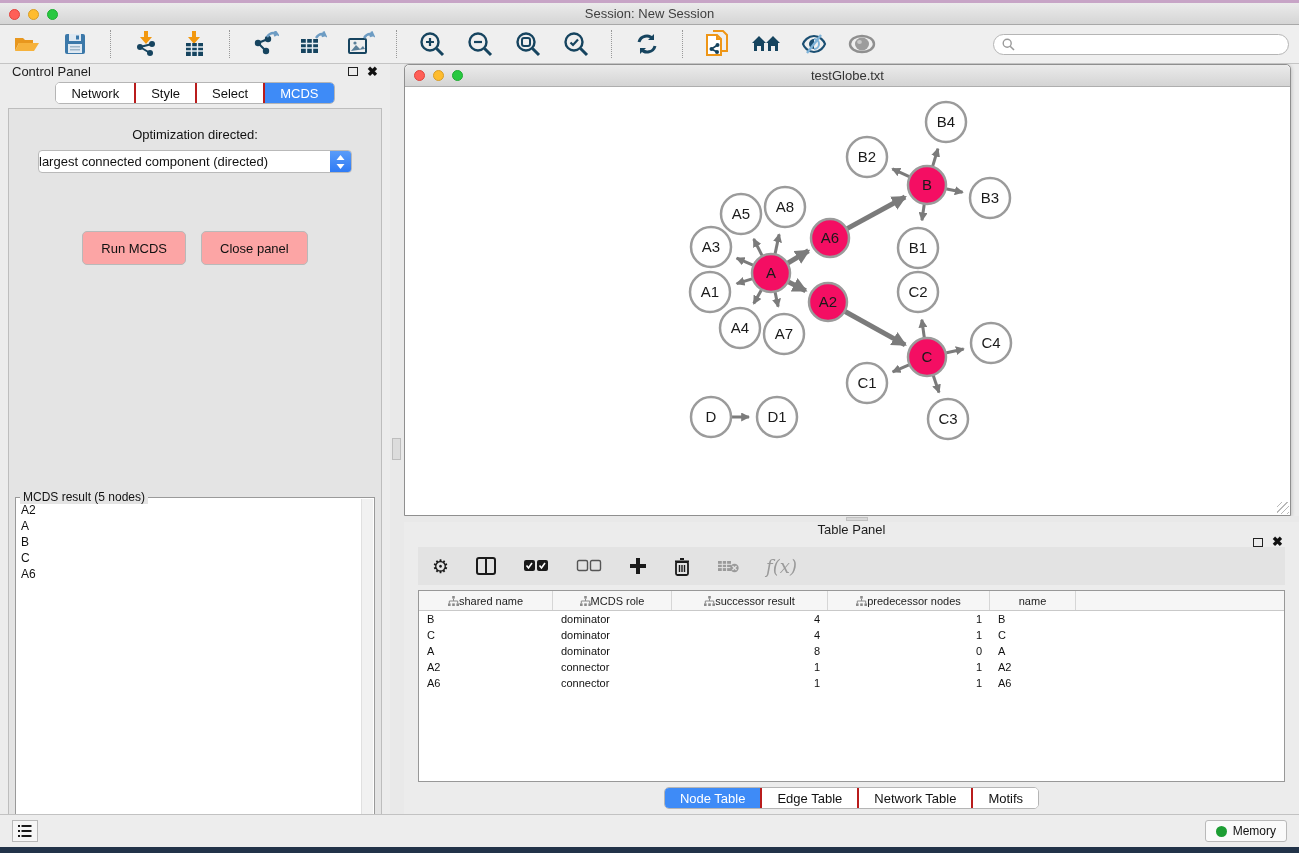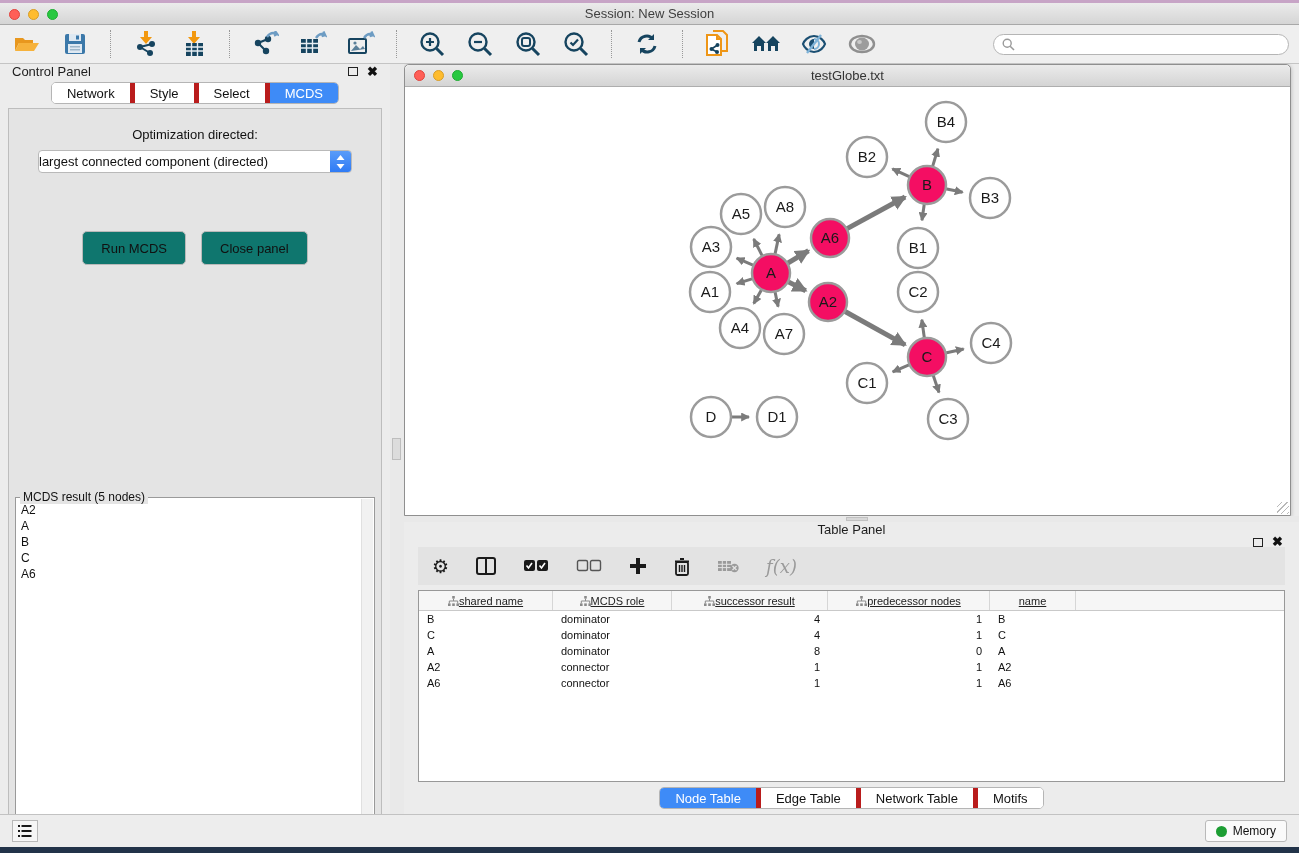--- a/index.html
+++ b/index.html
@@ -29,32 +29,32 @@
 
   
   .control-panel { width:390px; background:#ececec; display:flex; flex-direction:column; }
   .panel-header { height:26px; display:flex; align-items:center; padding:0 12px; }
   .panel-header .ph-title { font-size:13px; color:#1d1d1d; }
   .ph-icons { margin-left:auto; display:flex; gap:9px; align-items:center; }
   .ph-float { width:10px; height:9px; border:1.5px solid #222; }
   .ph-close { font-size:13px; font-weight:bold; color:#111; line-height:10px; }
   .tabs-row { display:flex; justify-content:center; margin:3px 0 4px 0; }
   .seg { display:flex; border:1px solid #b5b5b5; border-radius:5px; overflow:hidden; background:#fff; height:22px; }
-  .seg .seg-item { padding:0 15px; font-size:13px; color:#111; display:flex; align-items:center; border-left:5px solid #b91c1c; cursor:pointer; background:#fff; }
+  .seg .seg-item { padding:0 15px; font-size:13px; color:#111; display:flex; align-items:center; border-left:2px solid #b91c1c; cursor:pointer; background:#fff; }
   .seg .seg-item:first-child { border-left:none; }
   .seg .seg-item.active { background:#3e8bf7; color:#fff; }
   .tab-content { flex:1; margin:0 8px 10px 8px; background:#e4e4e4; border:1px solid #bdbdbd; display:flex; flex-direction:column; padding-top:18px; }
   .crit-label { text-align:center; font-size:13px; color:#111; margin-bottom:8px; }
   .select-row { display:flex; justify-content:center; }
   .mac-select { width:314px; height:23px; background:#fff; border:1px solid #b9b9b9; border-radius:4px; display:flex; align-items:center; cursor:pointer; position:relative; }
   .mac-select .sel-text { flex:1; font-size:13px; color:#111; white-space:nowrap; overflow:hidden; }
   .mac-select .stepper { width:21px; height:21px; margin:0; border-radius:0 3px 3px 0; background:linear-gradient(#5a9cf8,#2f7bf5); display:flex; flex-direction:column; align-items:center; justify-content:center; color:#fff; }
   .stepper svg { display:block; }
   .btn-row { display:flex; justify-content:center; gap:15px; margin-top:12px; }
-  .mac-btn { height:23px; padding:16px 18px; background:#0f766e; border:1px solid #b9b9b9; border-radius:5px; font-size:13px; color:#111; display:flex; align-items:center; cursor:pointer;margin-top:46px; }
+  .mac-btn { height:23px; padding:16px 18px; background:#fca5a5; border:1px solid #b9b9b9; border-radius:5px; font-size:13px; color:#111; display:flex; align-items:center; cursor:pointer;margin-top:46px; }
   .result-fieldset { margin:232px 6px 0 6px; height:340px; border:1px solid #9a9a9a; background:#fff; position:relative; font-size:12px; }
   .result-legend { position:absolute; top:-8px; left:4px; background:#e4e4e4; padding:0 3px; font-size:12px; color:#111; }
   .result-list { position:absolute; inset:4px 13px 2px 5px; overflow:hidden; }
   .result-item { font-size:12px; color:#111; line-height:16px; }
   .result-scroll { position:absolute; top:1px; right:1px; bottom:1px; width:12px; background:#f1f1f1; border-left:1px solid #e0e0e0; }
 
   
   .gutter { width:14px; background:#e9e9e9; position:relative; }
   .gutter .grip { position:absolute; left:2px; top:374px; width:9px; height:22px; background:#dcdcdc; border:1px solid #bdbdbd; }
 
@@ -75,21 +75,21 @@
   .table-panel { flex:1; background:#ececec; display:flex; flex-direction:column; }
   .tp-header { height:25px; display:flex; align-items:center; padding:0 16px;flex-direction:column; }
   .tp-header .ph-title { font-size:13px; color:#1d1d1d; }
   .tp-toolbar { height:38px; margin:0 14px; background:#e3e3e3; display:flex; align-items:center; padding:0 14px; gap:27px; }
   .tp-tool { display:flex; align-items:center; justify-content:center; cursor:pointer; color:#1a1a1a; }
   .tp-tool.disabled { cursor:default; }
   .glyph { font-size:19px; line-height:19px; color:#1a1a1a; }
   .fx { font-family:"DejaVu Serif", serif; font-style:italic; font-size:18px; color:#9a9a9a; }
   .tp-table { flex:1; margin:5px 14px 0 14px; background:#fff; border:1px solid #989898; overflow:hidden; display:flex; flex-direction:column; }
   .thead { display:flex; height:20px; background:#f6f6f6; border-bottom:1px solid #c9c9c9; }
-  .th { display:flex; align-items:center; justify-content:center; font-size:11px; color:#222; border-right:1px solid #d6d6d6;text-decoration:underline; }
+  .th { display:flex; align-items:center; justify-content:center; font-size:11px; color:#222; border-right:1px solid #d6d6d6; }
   .tbody { flex:1; }
   .trow { display:flex; height:16px; align-items:center; }
   .td { font-size:11px; color:#111; padding:0 8px; white-space:nowrap; overflow:hidden; }
   .tp-tabs { height:32px; display:flex; justify-content:center; align-items:center; }
 
   
   .statusbar { height:22px; background:#ededed; border-top:1px solid #c2c2c2; display:flex; align-items:center; padding:16px 12px; }
   .list-btn { width:26px; height:22px; background:#f6f6f6; border:1px solid #b9b9b9; display:flex; align-items:center; justify-content:center; cursor:pointer; }
   .memory-btn { margin-left:auto; height:22px; background:#fafafa; border:1px solid #b9b9b9; border-radius:3px; display:flex; align-items:center; gap:6px; padding:0 10px; font-size:12px; color:#111; cursor:pointer; }
   .memory-dot { width:11px; height:11px; border-radius:50%; background:#1d9e34; }

